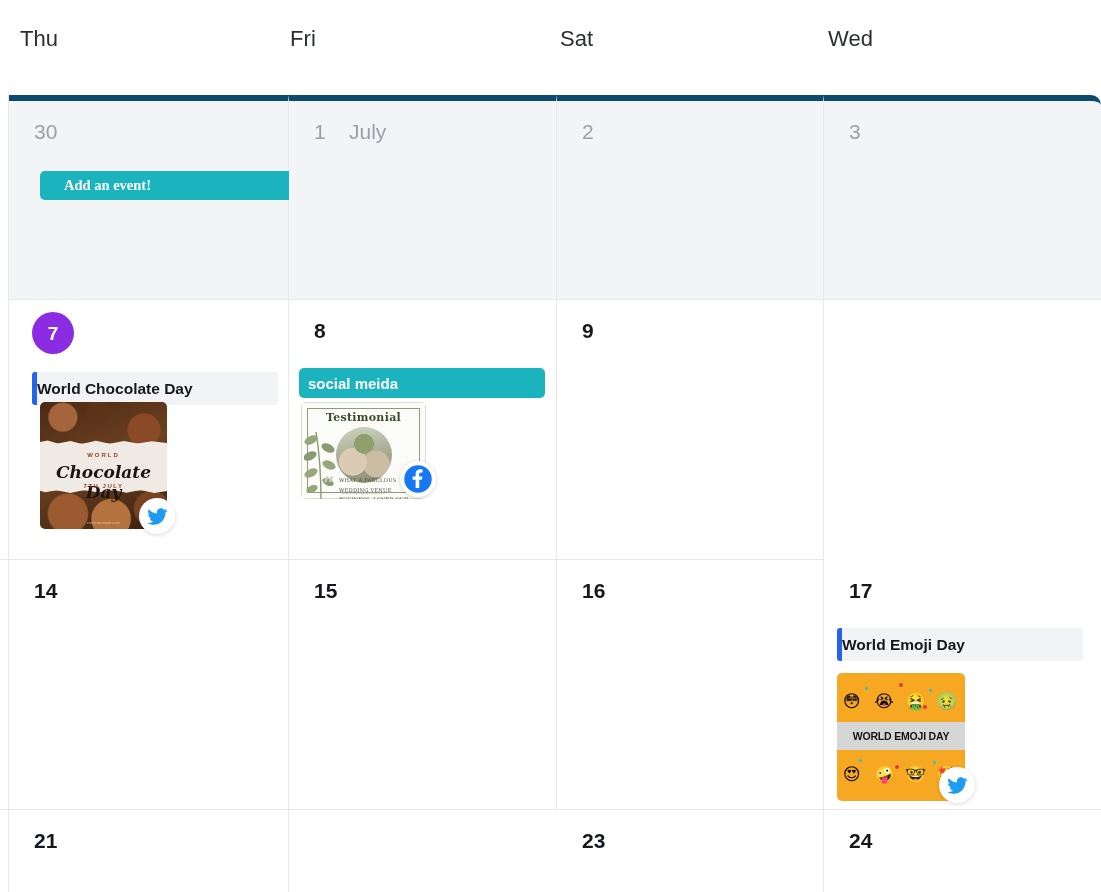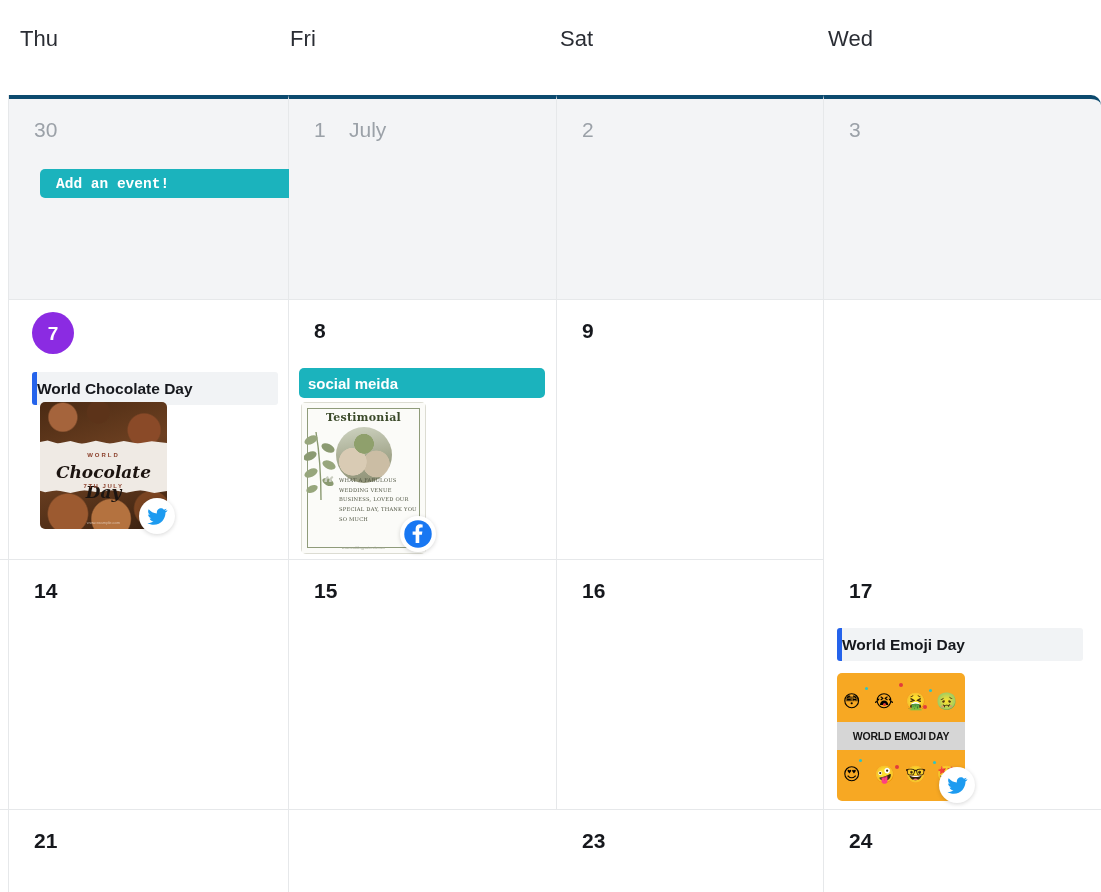--- a/index.html
+++ b/index.html
@@ -43,21 +43,21 @@
   .day-cell.col-sliver { left: 0px;    width: 9px;   border-right: 1px solid #e6e8ea; }
   .day-cell.col-thu    { left: 9px;    width: 280px; }
   .day-cell.col-fri    { left: 289px;  width: 268px; }
   .day-cell.col-sat    { left: 557px;  width: 267px; }
   .day-cell.col-sun    { left: 824px;  width: 277px; border-right: none; }
 
   
   .row-0 .day-cell { background: #f3f4f6; }
   .row-0 .day-cell.col-sliver { background: #ffffff; }
   .row-0 .day-cell.col-sun { border-top-right-radius: 10px; }
-  .row-0 .day-cell { border-top: 4px solid #0c4a6e; }
+  .row-0 .day-cell { border-top: 6px solid #0c4a6e; }
   .row-0 .day-cell.col-sliver { border-top: none; border-bottom: none; }
 
   .row-3 .day-cell { border-bottom: none; }
   .row-1 .day-cell.col-sliver,
   .row-2 .day-cell.col-sliver,
   .row-3 .day-cell.col-sliver { background:#ffffff; }
 
   
   .date-num {
     position: absolute; left: 25px; top: 20px;
@@ -76,23 +76,23 @@
     color: #ffffff; font-weight: 600; font-size: 19px;
     display: flex; align-items: center; justify-content: center;
   }
 
   
   .add-event-btn {
     position: absolute; left: 31px; top: 70px;
     width: 270px; height: 29px;
     background: #1bb3bd; border-radius: 5px;
     color: #ffffff; font-size: 14.5px; font-weight: 700;
-    display: flex; align-items: center; padding-left: 16px;
+    display: flex; align-items: center; padding-left: 24px;
     cursor: pointer; border: none;
-    font-family: Liberation Mono, monospace;
+    font-family: Liberation Serif, serif;
   }
 
   
   .event-pill-teal {
     position: absolute; left: 10px; top: 68px;
     width: 246px; height: 30px;
     background: #1bb3bd; border-radius: 5px;
     color: #ffffff; font-size: 15px; font-weight: 600;
     display: flex; align-items: center; padding-left: 9px;
     cursor: pointer;
@@ -277,21 +277,21 @@
         </div>
       </div>
 
       <div class="day-cell col-fri">
         <div class="date-num">8</div>
 
         <div class="event-pill-teal">
           <span>social meida</span>
         </div>
 
-        <div class="thumb-wrap" style="left:12px;top:102px;width:125px;height:152px">
+        <div class="thumb-wrap" style="left:12px;top:102px;width:125px;height:97px">
           <div class="thumb-img">
             <div class="testi-bg"></div>
             <div class="testi-frame"></div>
             <div class="testi-title">Testimonial</div>
             <div class="testi-photo"></div>
             <svg class="testi-leaf" viewBox="0 0 34 78">
               <path d="M17 78 C17 55 16 34 12 10" stroke="#8b9a72" stroke-width="1.4" fill="none"></path>
               <ellipse cx="7" cy="18" rx="7" ry="4" fill="#97a67c" transform="rotate(-28 7 18)"></ellipse>
               <ellipse cx="24" cy="26" rx="7" ry="4" fill="#8b9a72" transform="rotate(25 24 26)"></ellipse>
               <ellipse cx="6" cy="34" rx="7" ry="4" fill="#8b9a72" transform="rotate(-25 6 34)"></ellipse>

